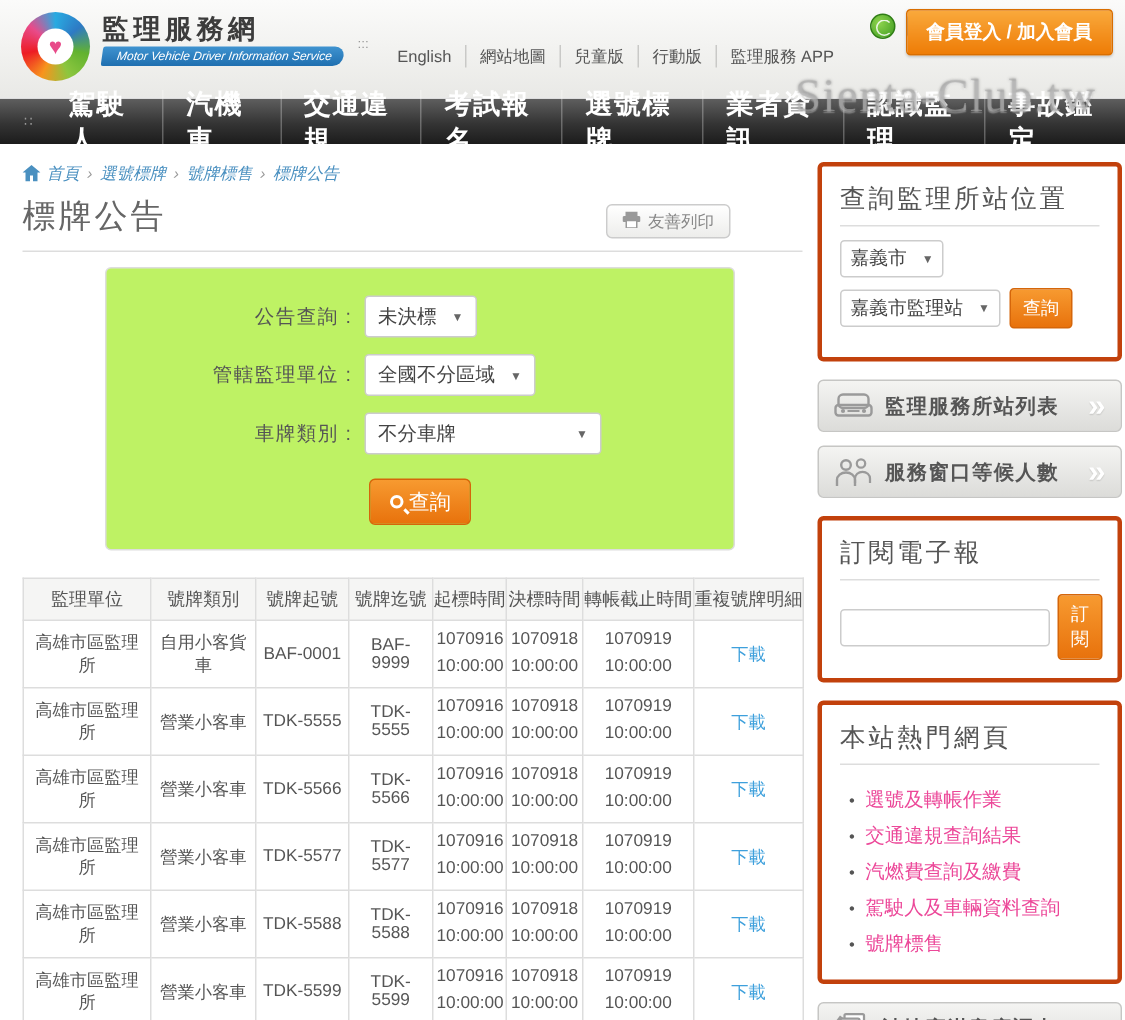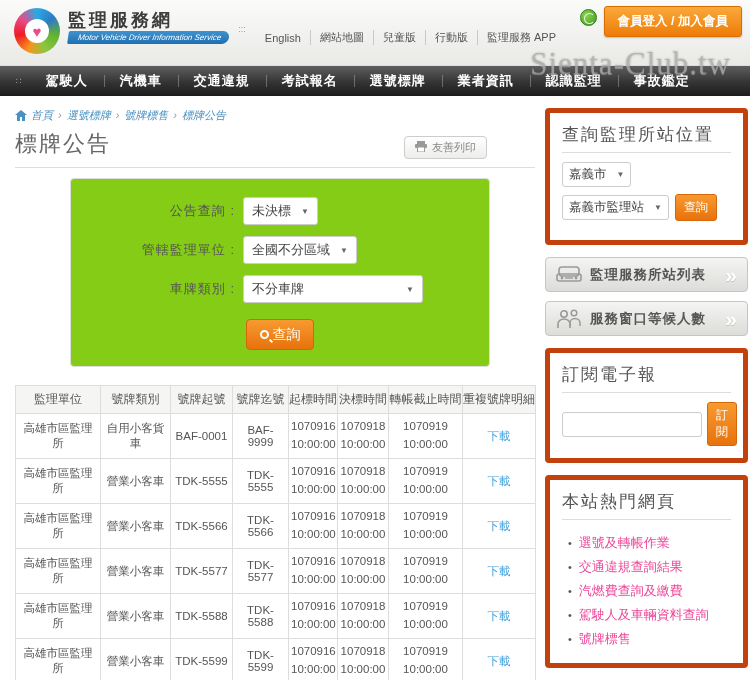--- a/index.html
+++ b/index.html
@@ -26,21 +26,21 @@
   .hdr-icons { position:absolute; right:128px; top:9px; display:flex; gap:8px; align-items:center; }
   .globe-ic { width:17px; height:17px; border-radius:50%; background:radial-gradient(circle at 35% 35%, #8ed44e, #3d9a1e); border:1px solid #2f7d15; position:relative; }
   .globe-ic:after { content:""; position:absolute; left:3px; top:3px; width:9px; height:9px; border-radius:50%; border:1.5px solid rgba(255,255,255,.85); border-right-color:transparent; }
   .a11y-ic { width:17px; height:17px; border-radius:3px; background:linear-gradient(#4aa0e0,#1d6ab4); color:#fff; font-size:10px; font-weight:bold; display:flex; align-items:center; justify-content:center; }
   .member-btn { position:absolute; right:8px; top:6px; height:31px; padding:0 13px; display:flex; align-items:center;
     background:linear-gradient(#f9a93c,#ee7c06); border:1px solid #d96e00; border-radius:3px; color:#fff; font-size:12.5px; font-weight:bold; cursor:pointer; box-shadow:0 1px 2px rgba(0,0,0,.2); }
 
   
   .nav { position:relative; height:30px; background:linear-gradient(#5e5e5e,#343434 55%,#1c1c1c); display:flex; align-items:center; padding-left:16px; }
   .nav-marker { color:#9a9a9a; font-size:9px; margin-right:8px; }
-  .nav-item { color:#fff; font-size:13px; font-weight:bold; padding:0 16px; cursor:pointer; position:relative; letter-spacing:1px; }
+  .nav-item { color:#fff; font-size:18px; font-weight:bold; padding:0 16px; cursor:pointer; position:relative; letter-spacing:1px; }
   .nav-item + .nav-item:before { content:""; position:absolute; left:0; top:3px; bottom:3px; width:1px; background:rgba(255,255,255,.28); }
 
   .watermark { position:absolute; top:46px; right:19px; z-index:40; pointer-events:none;
     font-family:"Liberation Serif","DejaVu Serif",serif; font-size:31px; color:rgba(175,175,175,.55);
     text-shadow:0 1px 1px rgba(255,255,255,.35), 0 0 2px rgba(70,70,70,.55); letter-spacing:1px; }
 
   
   .content { display:flex; padding:12px 0 0 15px; gap:10px; }
   .main { width:520px; }
   .sidebar { width:203px; }
@@ -51,40 +51,40 @@
   .crumb + .crumb:before { content:"›"; color:#999; margin:0 5px; }
   .home-ic { margin-right:4px; display:inline-flex; }
 
   
   .title-row { display:flex; justify-content:space-between; align-items:flex-end; border-bottom:1px solid #ddd; padding:6px 0 8px 0; }
   .page-title { font-size:22px; color:#666; font-weight:normal; letter-spacing:2px; }
   .print-btn { margin-right:48px; display:flex; align-items:center; gap:5px; font-size:11px; color:#888;
     border:1px solid #ccc; border-radius:4px; background:linear-gradient(#fff,#ededeb); padding:3px 10px; cursor:pointer; }
 
   
-  .qform { width:420px; margin:10px 0 0 55px; border:1px solid #ddd; border-radius:4px; background:#84cc16; padding:18px 0 16px 0; }
+  .qform { width:420px; margin:10px 0 0 55px; border:1px solid #ddd; border-radius:4px; background:#bef264; padding:18px 0 16px 0; }
   .f-row { display:flex; align-items:center; margin-bottom:11px; }
   .f-label { width:172px; text-align:right; font-size:13px; color:#555; padding-right:8px; letter-spacing:1px; }
   .sel { display:inline-flex; align-items:center; justify-content:space-between; gap:10px; border:1px solid #ccc; border-radius:3px;
     background:#fff; padding:4px 8px; font-size:13px; color:#444; cursor:pointer; }
   .sel .arr { font-size:8px; color:#666; }
   .search-btn { display:flex; align-items:center; justify-content:center; gap:4px; width:68px; height:31px; margin:16px auto 0 auto;
     background:linear-gradient(#f79a30,#e8720c); border:1px solid #d5660a; border-radius:4px; color:#fff; font-size:14px; cursor:pointer; }
   .mag { width:9px; height:9px; border:2px solid #fff; border-radius:50%; position:relative; display:inline-block; }
   .mag:after { content:""; position:absolute; width:2px; height:4px; background:#fff; transform:rotate(-45deg); left:8px; top:7px; }
 
   
   .tbl { width:520px; border-collapse:collapse; margin-top:18px; table-layout:fixed; }
   .tbl th { background:#f5f5f4; border:1px solid #ddd; font-size:12px; color:#555; font-weight:normal; height:28px; }
   .tbl td { border:1px solid #ddd; font-size:11.5px; color:#555; text-align:center; height:45px; padding:2px; }
   .t2 div { line-height:1.55; }
   .dl-link { color:#3ea0dc; cursor:pointer; }
 
   
-  .sbox { border:5px solid #c2410c; border-radius:4px; background:#fff; padding:10px 12px 12px 12px; }
+  .sbox { border:3px solid #c2410c; border-radius:4px; background:#fff; padding:10px 12px 12px 12px; }
   .sbox-title { font-size:17px; color:#555; letter-spacing:2px; border-bottom:1px solid #ddd; padding-bottom:6px; margin-bottom:9px; font-weight:normal; }
   .s-sel-row { margin-bottom:7px; display:flex; align-items:center; gap:6px; }
   .sel-sm { padding:3px 6px; font-size:12.5px; }
   .mini-btn { background:linear-gradient(#f79a30,#e8720c); border:1px solid #d5660a; border-radius:3px; color:#fff; font-size:12px; padding:4px 8px; cursor:pointer; }
   .gray-btn { margin-top:9px; height:35px; display:flex; align-items:center; gap:8px; padding:0 10px;
     background:linear-gradient(#f4f4f2,#dcdcd9); border:1px solid #c6c6c4; border-radius:4px; cursor:pointer; }
   .gray-btn .gb-label { flex:1; font-size:13.5px; font-weight:bold; color:#555; letter-spacing:1px; }
   .gb-chev { color:#fff; font-size:21px; font-weight:bold; line-height:1; text-shadow:0 1px 1px rgba(0,0,0,.15); }
   .gb-icon { display:inline-flex; }
   .nl-row { display:flex; gap:5px; align-items:center; }
@@ -177,21 +177,21 @@
         </div>
         <div class="f-row">
           <span class="f-label">管轄監理單位 :</span>
           <span class="sel">
             <span>全國不分區域</span>
             <span class="arr">▼</span>
           </span>
         </div>
         <div class="f-row">
           <span class="f-label">車牌類別 :</span>
-          <span class="sel" style="width:180px;gap:12px;">
+          <span class="sel" style="width:158px;gap:12px;">
             <span>不分車牌</span>
             <span class="arr">▼</span>
           </span>
         </div>
         <div class="search-btn">
           <span class="mag"></span>
           <span>查詢</span>
         </div>
       </div>
 

